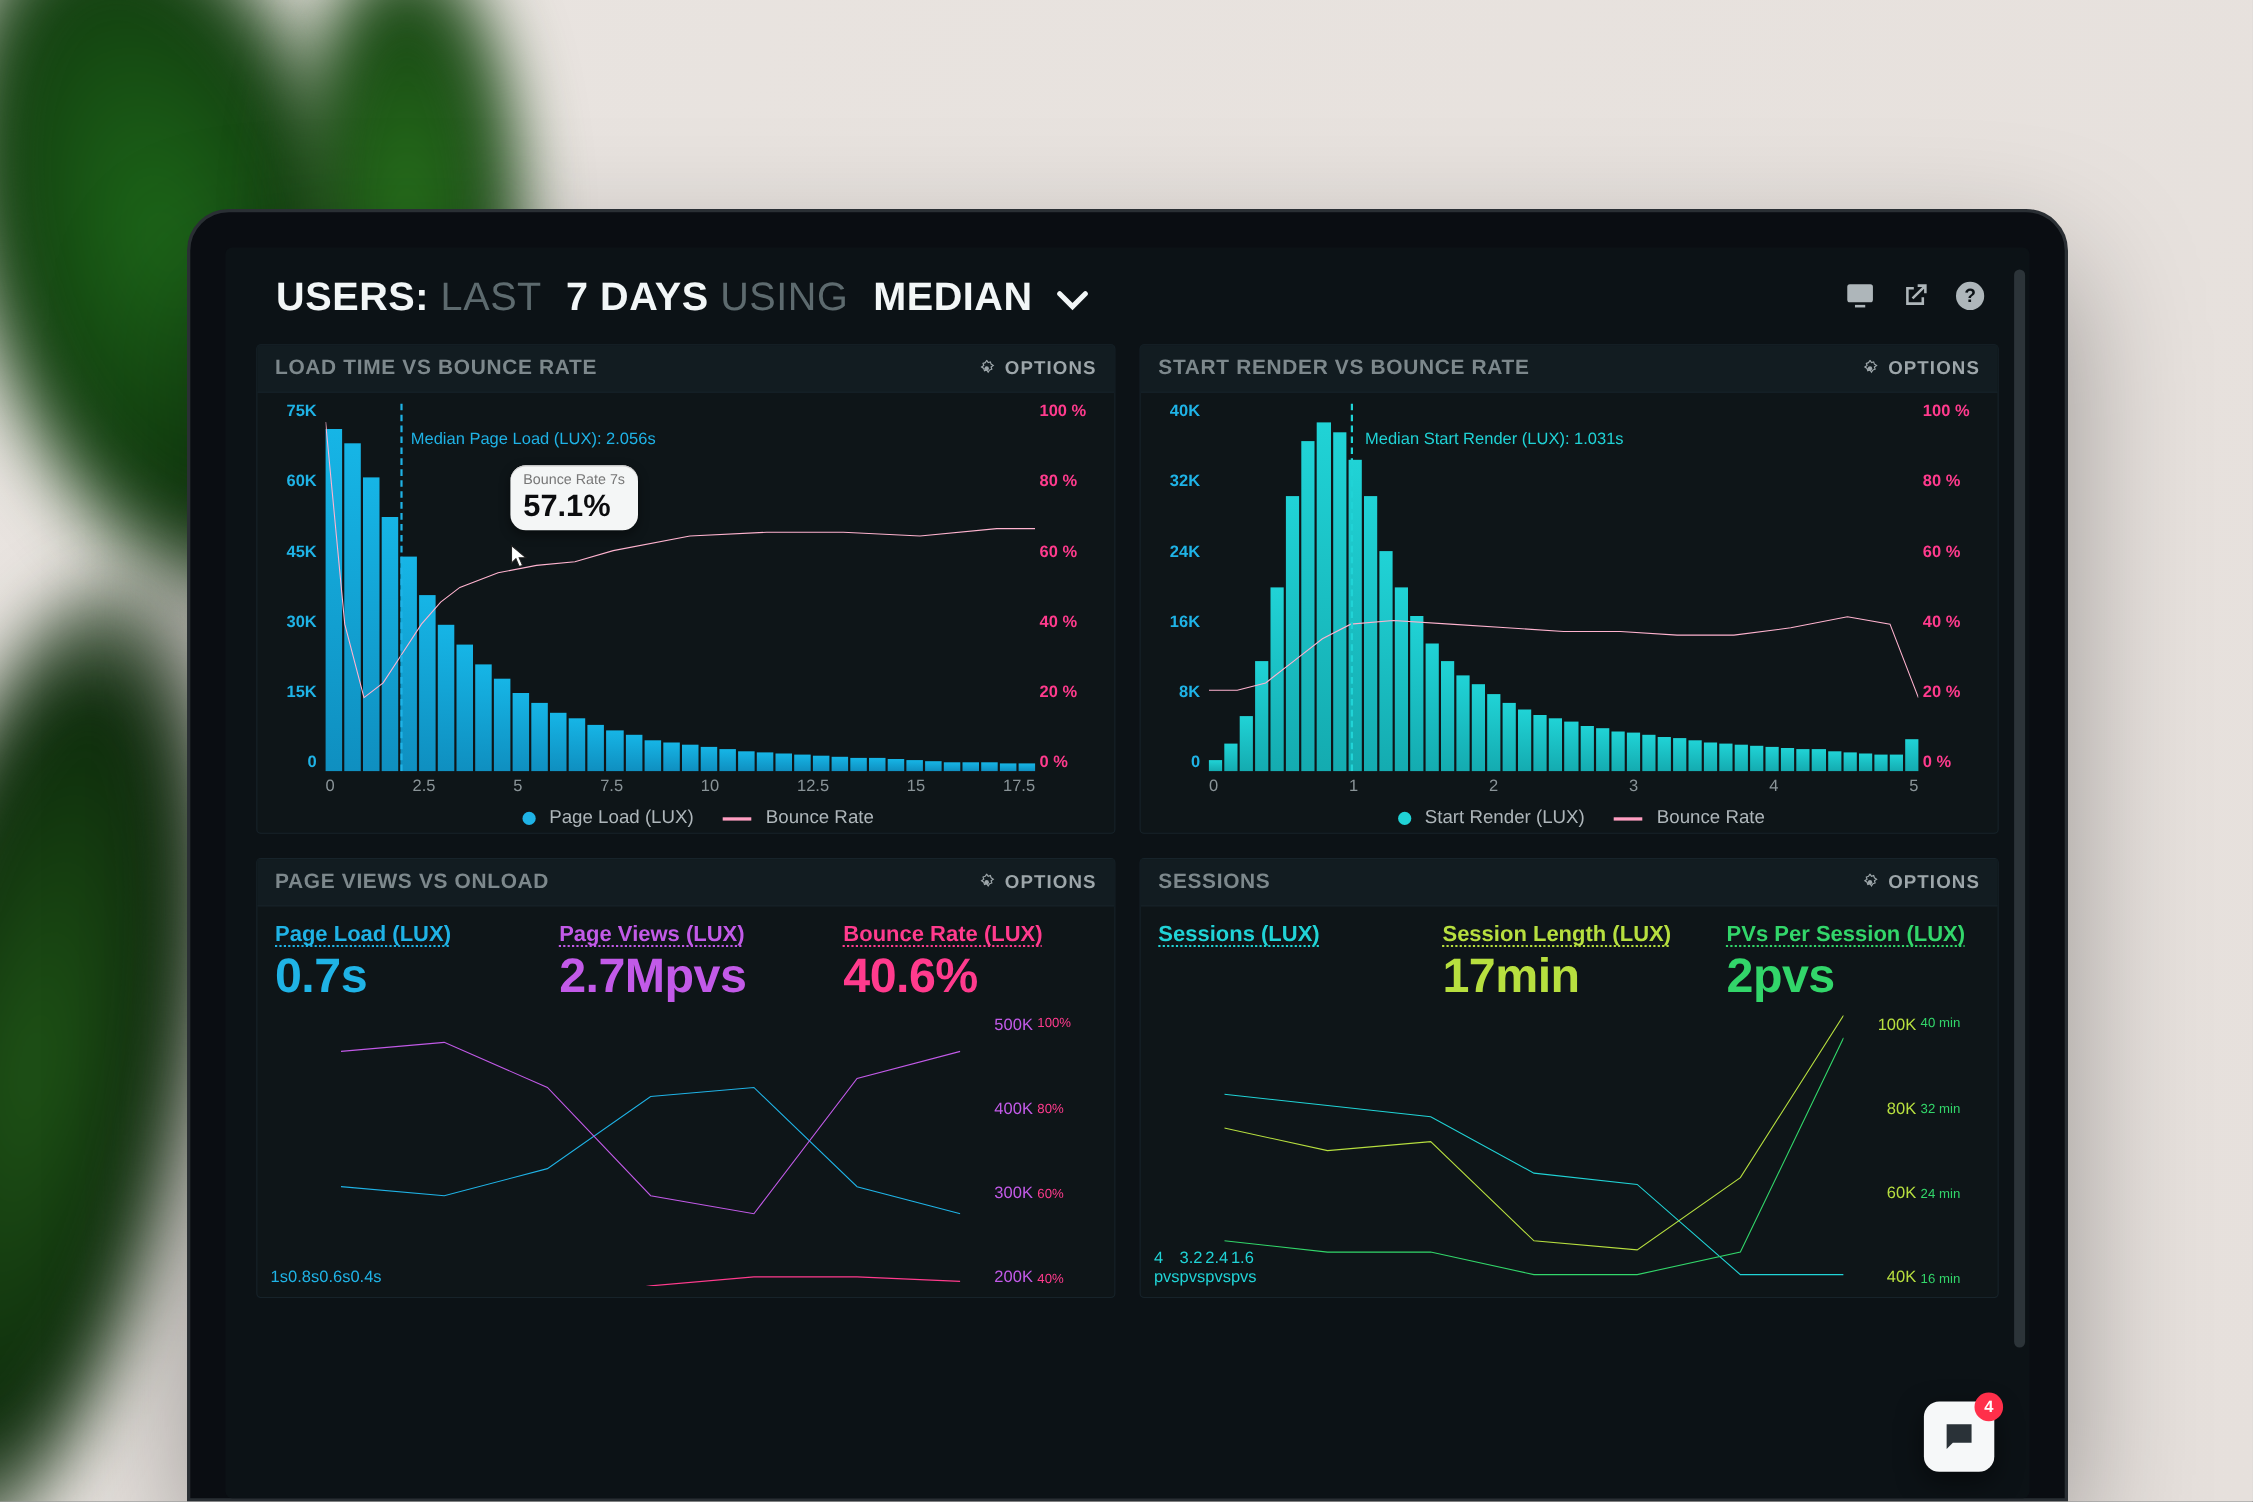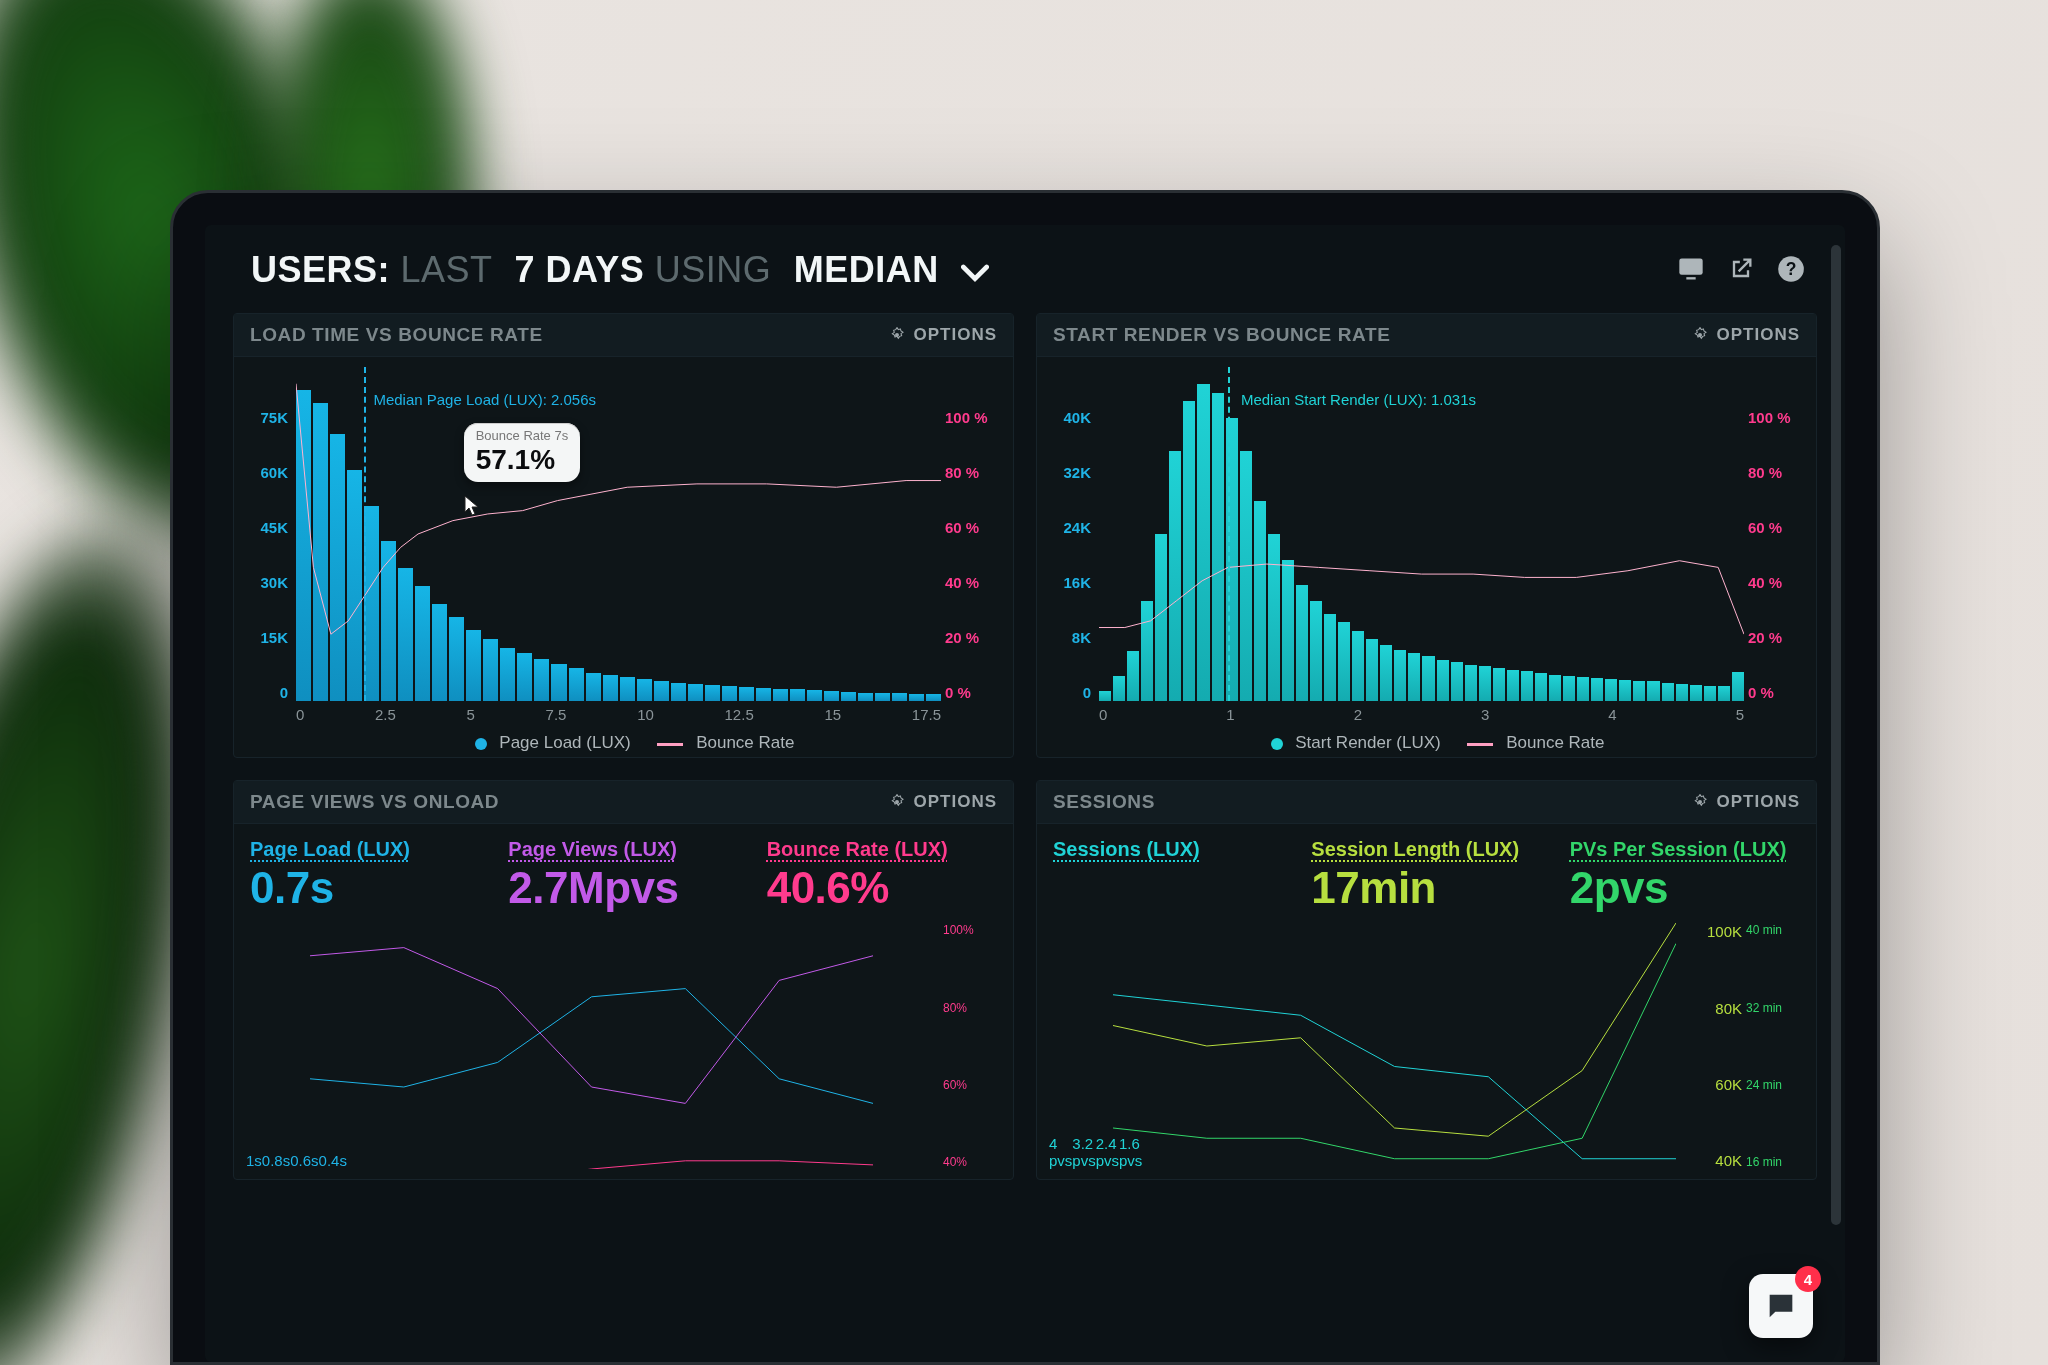--- a/index.html
+++ b/index.html
@@ -61,21 +61,21 @@
     display:flex; align-items:center; justify-content:space-between;
     background:#121c21;
     border-bottom:1px solid #17232a;
     padding:10px 16px;
     font-size:19px; letter-spacing:.6px; color:#7d888c; font-weight:700;
   }
   .options-btn { display:flex; align-items:center; gap:8px; color:#9da6aa; font-weight:700; font-size:17px; letter-spacing:1px;}
   .options-btn svg { width:16px;height:16px; fill:#9da6aa;}
 
   .chart-wrap { position:relative; height:400px; padding:10px 14px 8px 14px;}
-  .xlabels, .y-left, .y-right { position:absolute; font-size:15px; color:#6f7b7f;margin-top:44px;}
+  .xlabels, .y-left, .y-right { position:absolute; font-size:15px; color:#6f7b7f;}
   .y-left { left:8px; top:8px; bottom:56px; width:46px; display:flex; flex-direction:column; justify-content:space-between; align-items:flex-end; color:#1fb3e6; font-weight:600;}
   .y-right { right:8px; top:8px; bottom:56px; width:60px; display:flex; flex-direction:column; justify-content:space-between; align-items:flex-start; color:#ff3b8d; font-weight:600;}
   .plot {
     position:absolute; left:62px; right:72px; top:10px; bottom:56px;
   }
   .bars { position:absolute; left:0; right:0; bottom:0; top:0; display:flex; align-items:flex-end; gap:2px;}
   .bar { flex:1; background:linear-gradient(180deg,#16b5e6,#0f8fc0); }
   .bars.teal .bar{ background:linear-gradient(180deg,#20d3d6,#14abb0);}
   .median-line { position:absolute; top:0; bottom:0; border-left:2px dashed #1fb3e6; }
   .median-label { position:absolute; top:24px; font-size:15px; color:#1fb3e6; white-space:nowrap;}
@@ -384,20 +384,26 @@
         <div class="mval c-pink">40.6%</div>
             </div>
     </div>
     <div class="mini-chart">
       <div class="mini-yleft blue" id="myl2">
               <span>1s</span>
               <span>0.8s</span>
               <span>0.6s</span>
               <span>0.4s</span>
             </div>
+      <div class="mini-y2 violet" id="my22">
+              <span>500K</span>
+              <span>400K</span>
+              <span>300K</span>
+              <span>200K</span>
+            </div>
       <div class="mini-y3 pink" id="my32">
               <span>100%</span>
               <span>80%</span>
               <span>60%</span>
               <span>40%</span>
             </div>
       <div class="mini-plot">
         <svg id="mlines2" width="100%" height="100%" preserveAspectRatio="none" viewBox="0 0 100 100" style="position:absolute;inset:0">
                 <path d="M0.00 63.33 L16.67 66.67 L33.33 56.67 L50.00 30.00 L66.67 26.67 L83.33 63.33 L100.00 73.33" fill="none" stroke="#1fb3e6" stroke-width="1" vector-effect="non-scaling-stroke"></path>
                 <path d="M0.00 13.33 L16.67 10.00 L33.33 26.67 L50.00 66.67 L66.67 73.33 L83.33 23.33 L100.00 13.33" fill="none" stroke="#c25ae8" stroke-width="1" vector-effect="non-scaling-stroke"></path>

